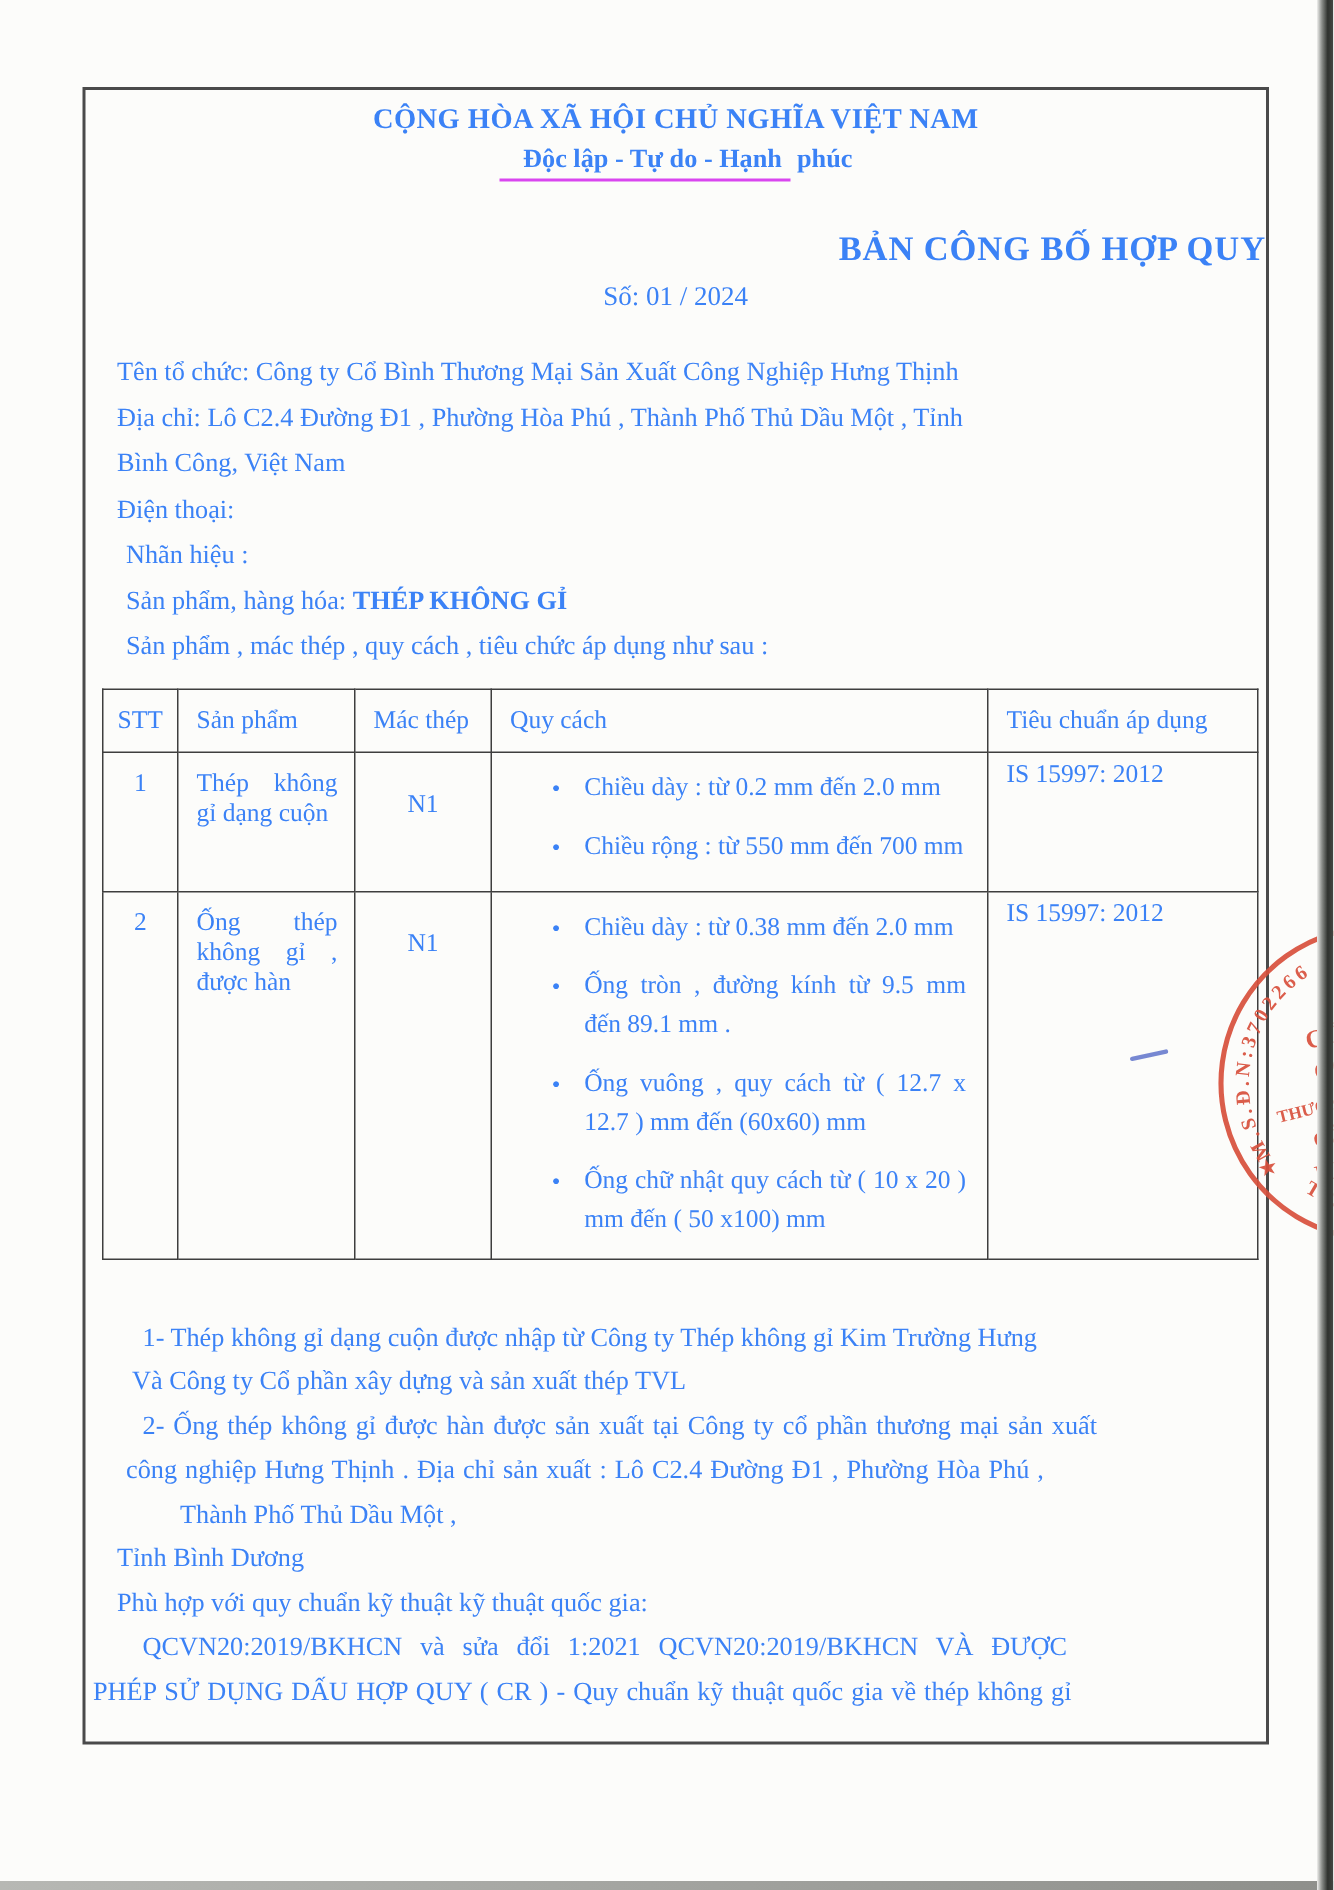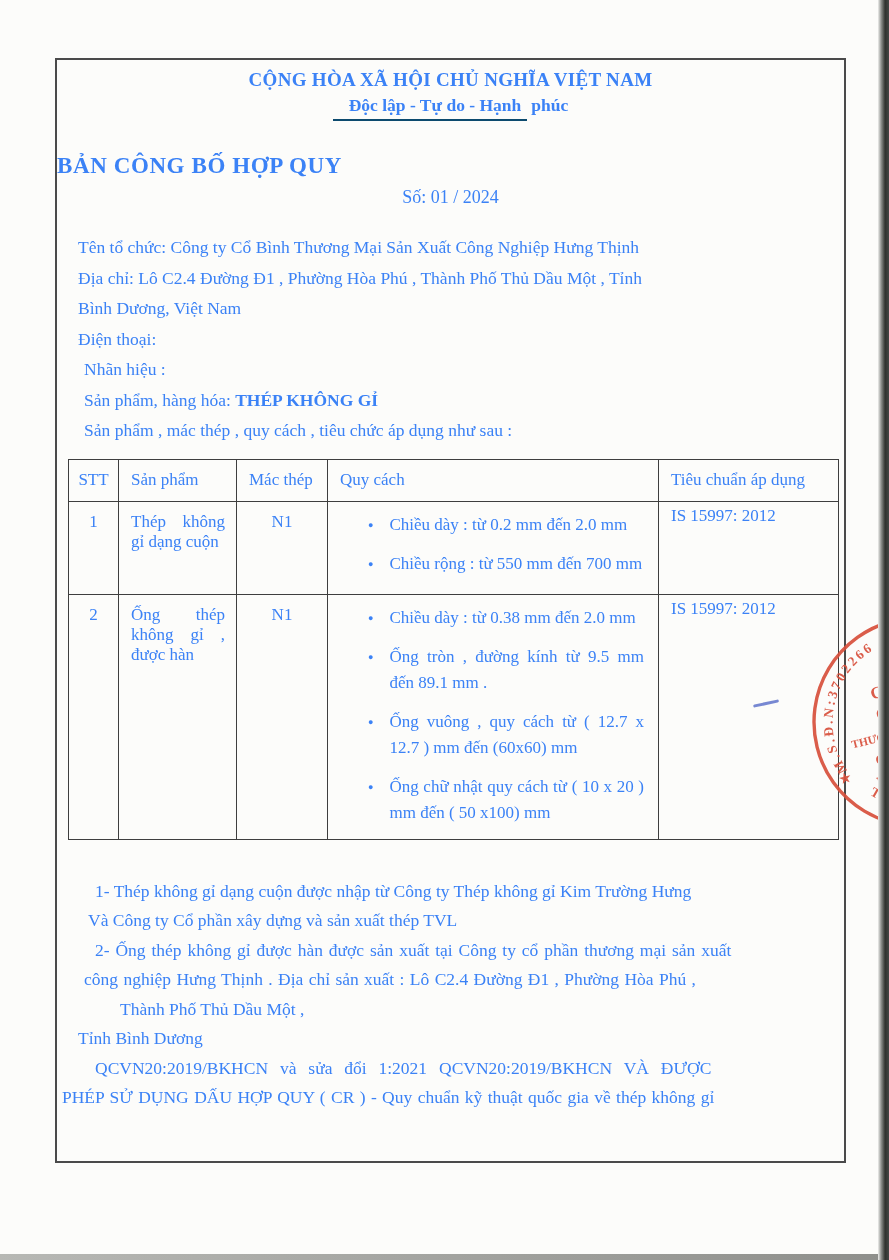--- a/index.html
+++ b/index.html
@@ -16,39 +16,39 @@
     background:linear-gradient(to right,#b7b8b4,#8e8f8b); z-index:9;}
   .pen-mark{position:absolute; left:753px; top:702px; width:26px; height:2.5px;
     background:#3f57c0; transform:rotate(-12deg); border-radius:2px; opacity:.7; z-index:6;}
 
   
   .frame{position:absolute; left:55px; top:58px; width:791px; height:1105px;
     border:2px solid #4a4a4a; box-sizing:border-box;}
 
   .republic{ text-align:center; font-size:19px; font-weight:bold; letter-spacing:.3px; margin-top:9px;}
   .motto{ text-align:center; font-size:17.5px; font-weight:bold; margin-top:4px;}
-  .motto-underlined{display:inline-block; border-bottom:2px solid #0c4a6e; padding:0 6px 3px 16px;}
+  .motto-underlined{display:inline-block; border-bottom:2px solid #d946ef; padding:0 6px 3px 16px;}
   .motto-tail{padding-left:4px;margin-top:12px;}
 
-  .doc-title{ text-align:left; font-size:23px; font-weight:bold; letter-spacing:.6px; margin-top:32px;}
+  .doc-title{ text-align:right; font-size:23px; font-weight:bold; letter-spacing:.6px; margin-top:32px;}
   .doc-number{ text-align:center; font-size:18px; margin-top:8px;}
 
   .info{ margin:24px 50px 0 21px; font-size:17.5px; line-height:30.5px;}
   .info .line{white-space:nowrap;}
   .info .ind{margin-left:6px;}
   .bold{font-weight:bold;}
 
   table.products{ margin:13px 0 0 11px; border-collapse:collapse; table-layout:fixed;
     width:770px; font-size:17px;}
   .products th,.products td{ border:1.6px solid #3e3e3e; vertical-align:top; font-weight:normal; box-sizing:border-box;}
   .products th{ height:42px; text-align:left; padding:0 6px 0 12px; vertical-align:middle;}
   .products th.h-stt{ text-align:center; padding:0;}
   .c-stt{ text-align:center; padding-top:10px;}
   .c-prod{ padding:10px 11px 0 12px; text-align:justify;}
-  .c-grade{ text-align:center; padding-top:10px;}
+  .c-grade{ text-align:center; padding-top:24px;}
   .c-spec{ padding:10px 10px 0 0;}
   .c-std{ padding:4px 8px 0 12px;}
   .row-1 td{height:93px;}
   .row-2 td{height:240px;}
   ul.spec-list{ list-style:none; margin:0; padding:0 0 0 40px;}
   .spec-list li{ display:flex; gap:16px; margin-bottom:13px; line-height:26px;}
   .bullet-icon{ font-size:9px; line-height:26px; flex:0 0 auto;}
   .spec-text{ flex:1; text-align:justify; padding-right:4px;}
 
   .notes{ margin-top:37px; font-size:17.5px; line-height:29.5px;}
@@ -79,21 +79,21 @@
       <span class="motto-underlined">Độc lập - Tự do - Hạnh</span><span class="motto-tail">phúc</span>
     </div>
 
     <div class="doc-title">BẢN CÔNG BỐ HỢP QUY</div>
 
     <div class="doc-number">Số: 01 / 2024</div>
 
     <div class="info">
       <div class="line">Tên tổ chức: Công ty Cổ Bình Thương Mại Sản Xuất Công Nghiệp Hưng Thịnh</div>
       <div class="line">Địa chỉ: Lô C2.4 Đường Đ1 , Phường Hòa Phú , Thành Phố Thủ Dầu Một , Tỉnh</div>
-      <div class="line">Bình Dương, Việt Nam</div>
+      <div class="line">Bình Công, Việt Nam</div>
       <div class="line">Điện thoại:</div>
       <div class="line ind">Nhãn hiệu :</div>
       <div class="line ind">
         <span>Sản phẩm, hàng hóa: </span><span class="bold">THÉP KHÔNG GỈ</span>
       </div>
       <div class="line ind">Sản phẩm , mác thép , quy cách , tiêu chức áp dụng như sau :</div>
     </div>
 
     <table class="products">
       <colgroup>
@@ -158,20 +158,21 @@
     </tbody>
       </table>
 
     <div class="notes">
       <div class="nline nl0">1-  Thép không gỉ dạng cuộn được nhập từ Công ty Thép không gỉ Kim Trường Hưng</div>
       <div class="nline nl1">Và Công ty Cổ phần xây dựng và sản xuất thép TVL</div>
       <div class="nline nl2">2-  Ống thép không gỉ được hàn được sản xuất tại Công ty cổ phần thương mại sản xuất</div>
       <div class="nline nl3">công nghiệp Hưng Thịnh . Địa chỉ sản xuất : Lô C2.4 Đường Đ1 , Phường Hòa Phú ,</div>
       <div class="nline nl4">Thành Phố Thủ Dầu Một ,</div>
       <div class="nline nl5">Tỉnh Bình Dương</div>
+      <div class="nline nl6">Phù hợp với quy chuẩn kỹ thuật kỹ thuật quốc gia:</div>
       <div class="nline nl7">QCVN20:2019/BKHCN và sửa đổi 1:2021 QCVN20:2019/BKHCN VÀ ĐƯỢC</div>
       <div class="nline nl8">PHÉP SỬ DỤNG DẤU HỢP QUY ( CR ) -  Quy chuẩn kỹ thuật quốc gia về thép không gỉ</div>
     </div>
 
   </div>
 
   <svg class="stamp" width="272" height="272" viewBox="0 0 272 272">
     <defs>
       <path id="arcT" d="M 57,169 A 85,85 0 1 1 214,169"></path>
       <path id="arcB" d="M 49,136 A 87,87 0 0 0 223,136"></path>

